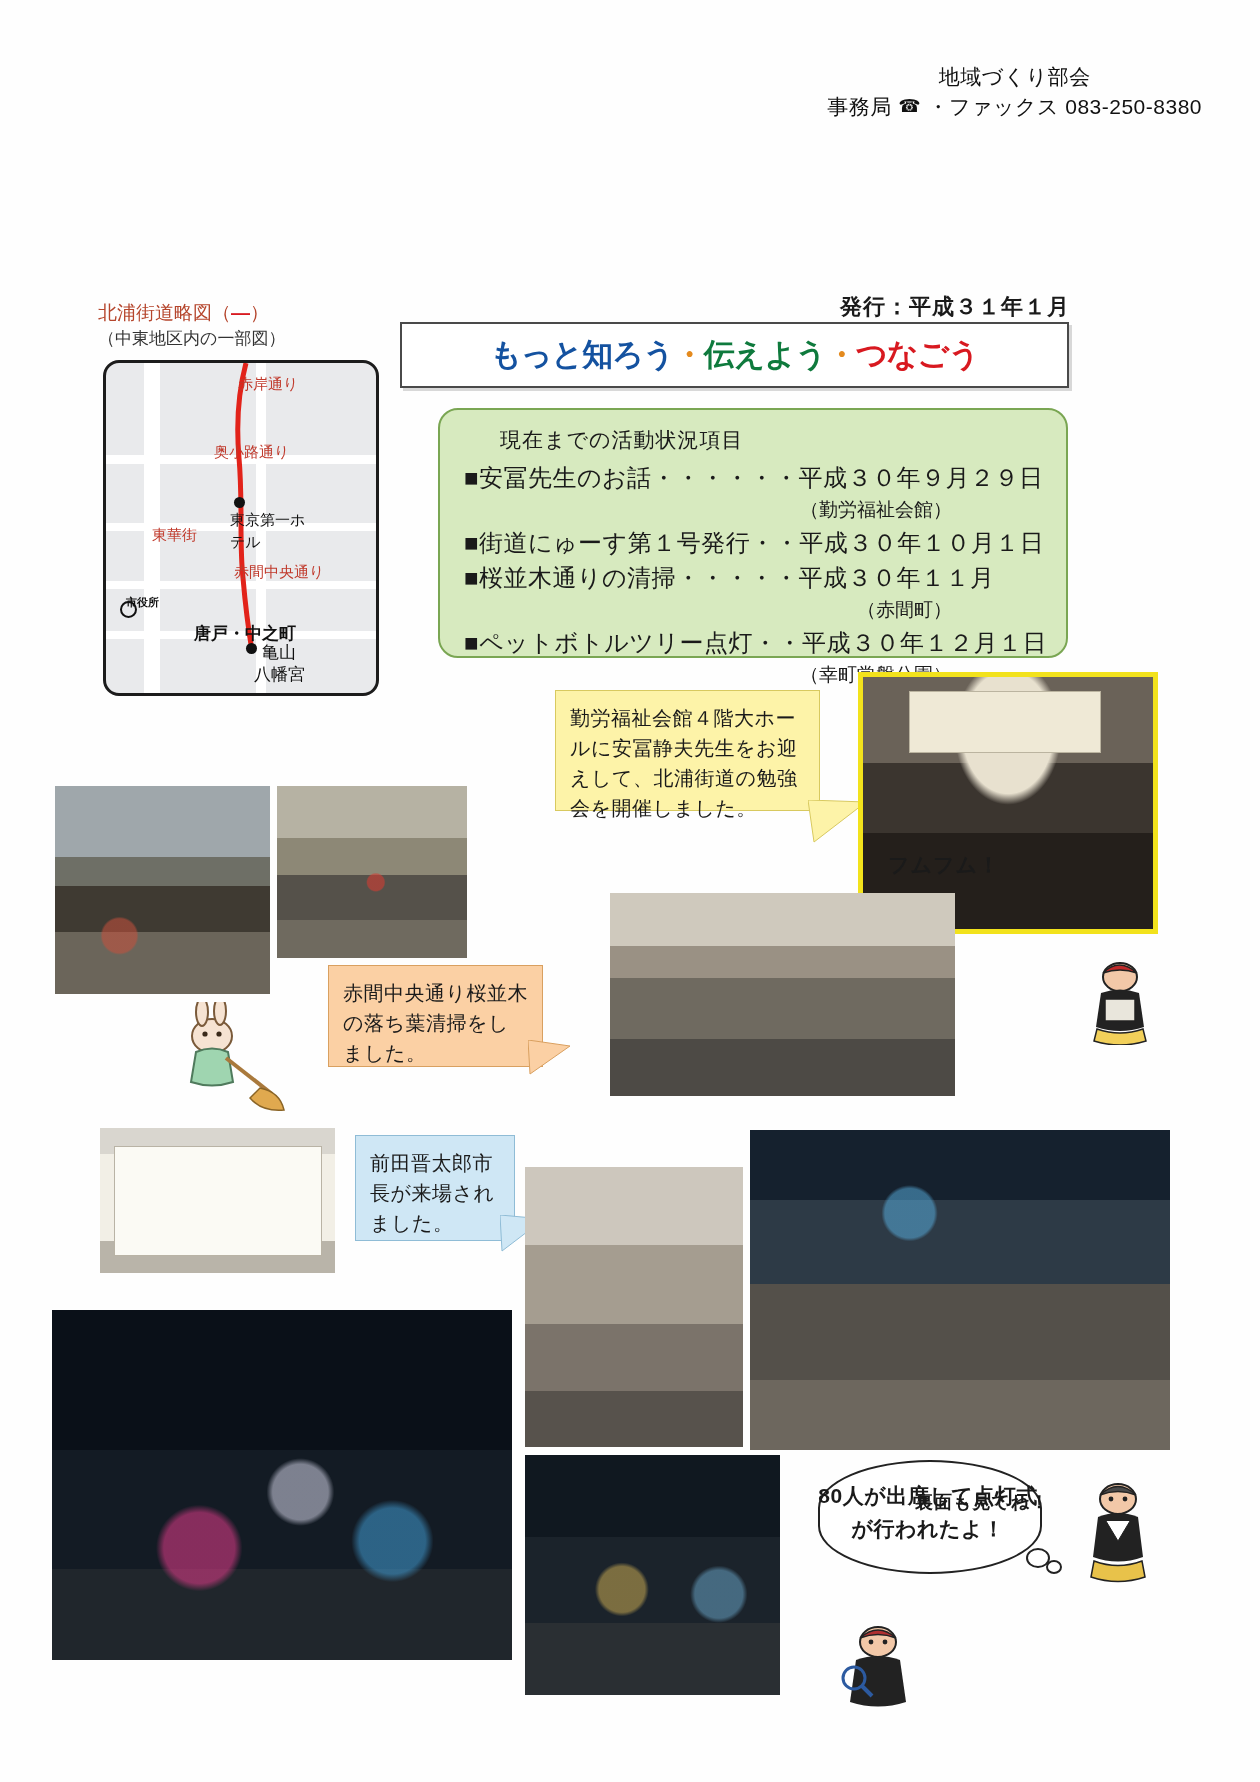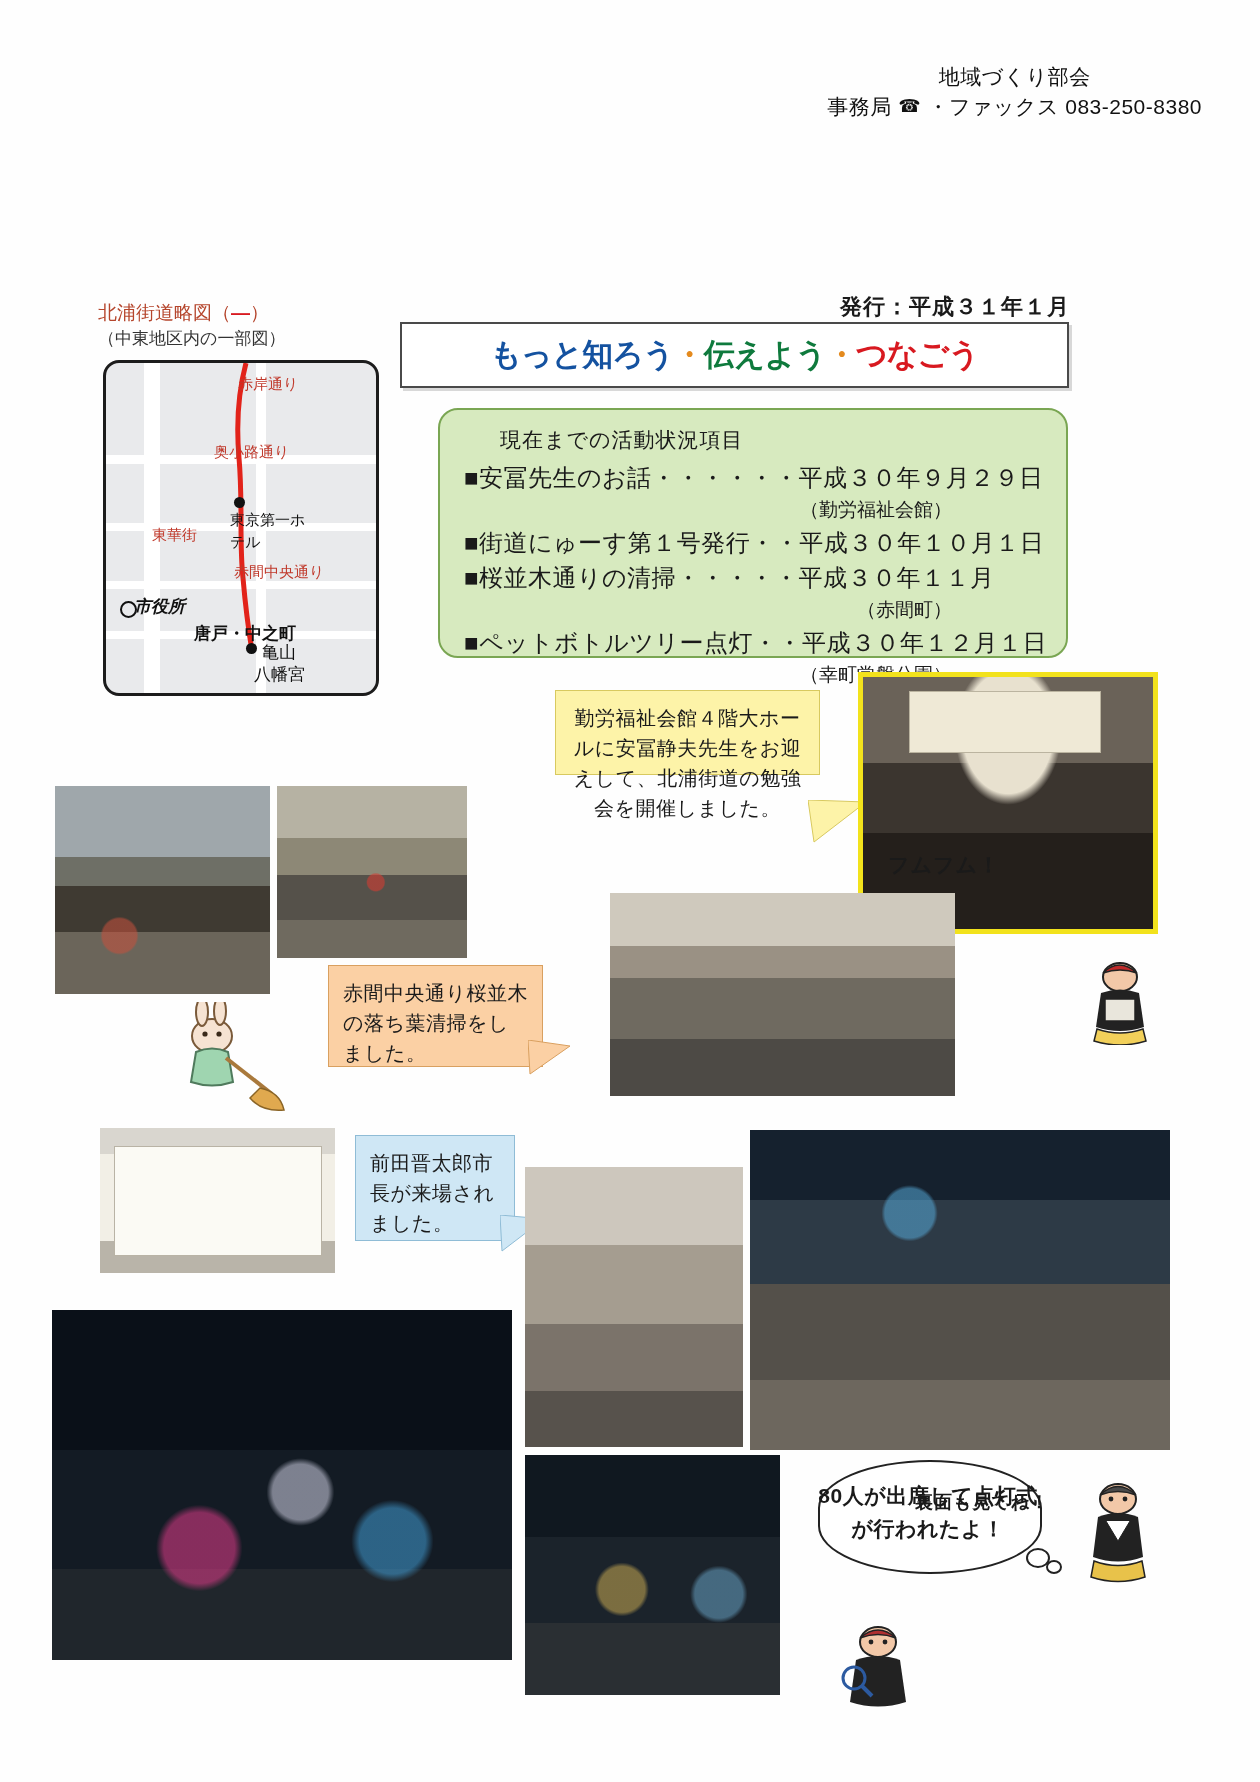--- a/index.html
+++ b/index.html
@@ -420,42 +420,42 @@
     <div class="map-dot" style="left:140px; top:280px;"></div>
     <div class="map-dot" style="left:128px; top:134px;"></div>
     <div class="map-ring" style="left:14px; top:238px;"></div>
 
     <div class="map-label" style="left:132px; top:12px;">赤岸通り</div>
     <div class="map-label" style="left:108px; top:80px;">奥小路通り</div>
     <div class="map-label" style="left:46px; top:163px;">東華街</div>
     <div class="map-label dark" style="left:124px; top:148px;">東京第一ホ</div>
     <div class="map-label dark" style="left:124px; top:170px;">テル</div>
     <div class="map-label" style="left:128px; top:200px;">赤間中央通り</div>
-    <div class="map-label dark" style="left:28px; top:232px; font-size:17px; font-weight:bold;font-style:italic;">市役所</div>
+    <div class="map-label dark" style="left:20px; top:232px; font-size:11px; font-weight:bold;">市役所</div>
     <div class="map-label dark" style="left:88px; top:259px; font-size:17px; font-weight:bold;">唐戸・中之町</div>
     <div class="map-label dark" style="left:156px; top:278px; font-size:17px;">亀山</div>
     <div class="map-label dark" style="left:148px; top:300px; font-size:17px;">八幡宮</div>
   </div>
 
   <div class="activities">
     <div class="act-title">現在までの活動状況項目</div>
 
     <div class="act-row">■安冨先生のお話・・・・・・平成３０年９月２９日</div>
     <div class="act-sub">（勤労福祉会館）</div>
 
     <div class="act-row">■街道にゅーす第１号発行・・平成３０年１０月１日</div>
 
     <div class="act-row">■桜並木通りの清掃・・・・・平成３０年１１月</div>
     <div class="act-sub">（赤間町）</div>
 
     <div class="act-row">■ペットボトルツリー点灯・・平成３０年１２月１日</div>
     <div class="act-sub">（幸町常盤公園）</div>
   </div>
 
-  <div class="bubble yellow" style="left:555px; top:690px; width:265px; height:85px;text-align:center;">勤労福祉会館４階大ホールに安冨静夫先生をお迎えして、北浦街道の勉強会を開催しました。</div>
+  <div class="bubble yellow" style="left:555px; top:690px; width:265px; height:121px;">勤労福祉会館４階大ホールに安冨静夫先生をお迎えして、北浦街道の勉強会を開催しました。</div>
   <svg class="tail" style="left:808px; top:800px; width:60px; height:50px;">
     <polygon points="0,0 58,2 6,42" fill="#fdf3a8" stroke="#d8c95f" stroke-width="1"></polygon>
   </svg>
 
   <div class="photo p-speaker" style="left:858px; top:672px; width:290px; height:252px;">
     <div class="ph-inner"></div>
     <div style="position:absolute;left:46px;top:14px;width:190px;height:60px;background:#efe9d6;border:1px solid #bbb4a0;"></div>
   </div>
 
   <div class="photo p-clean1" style="left:55px; top:786px; width:215px; height:208px;">

